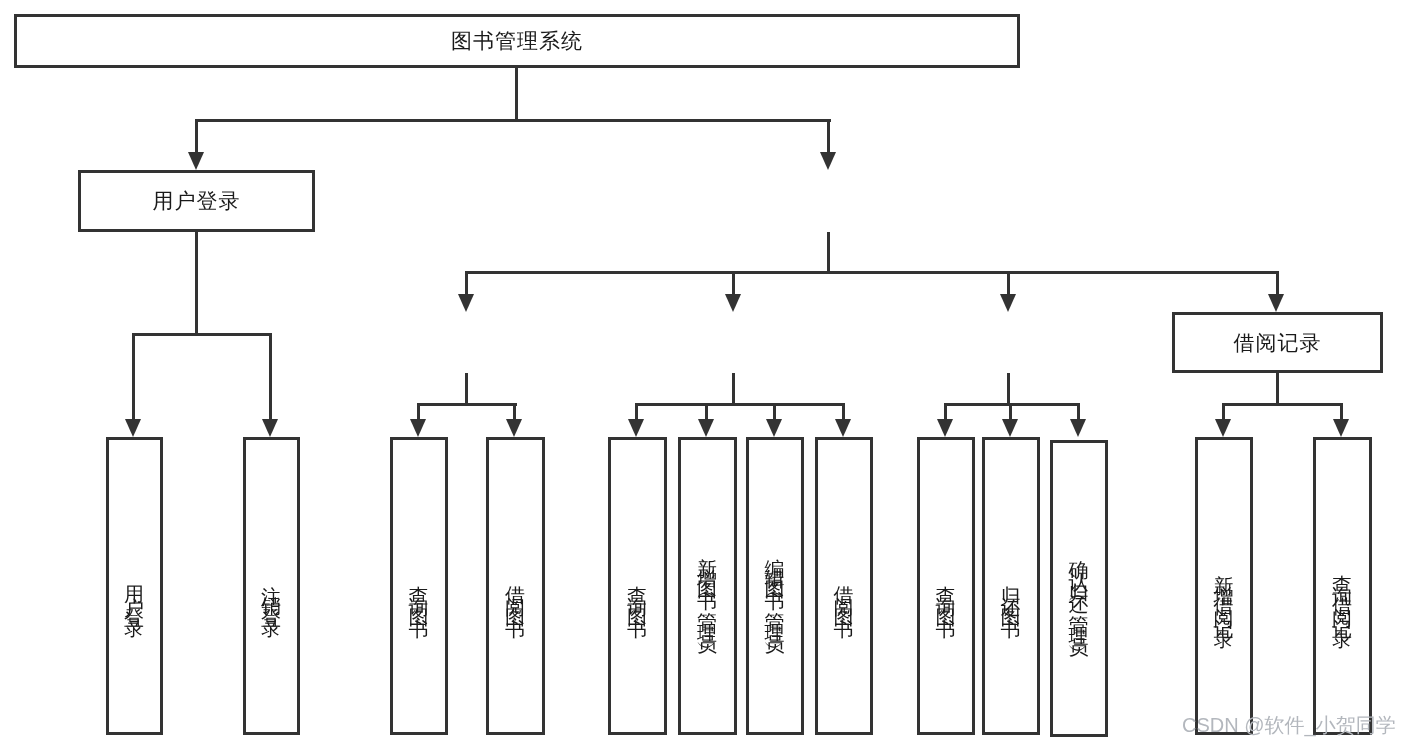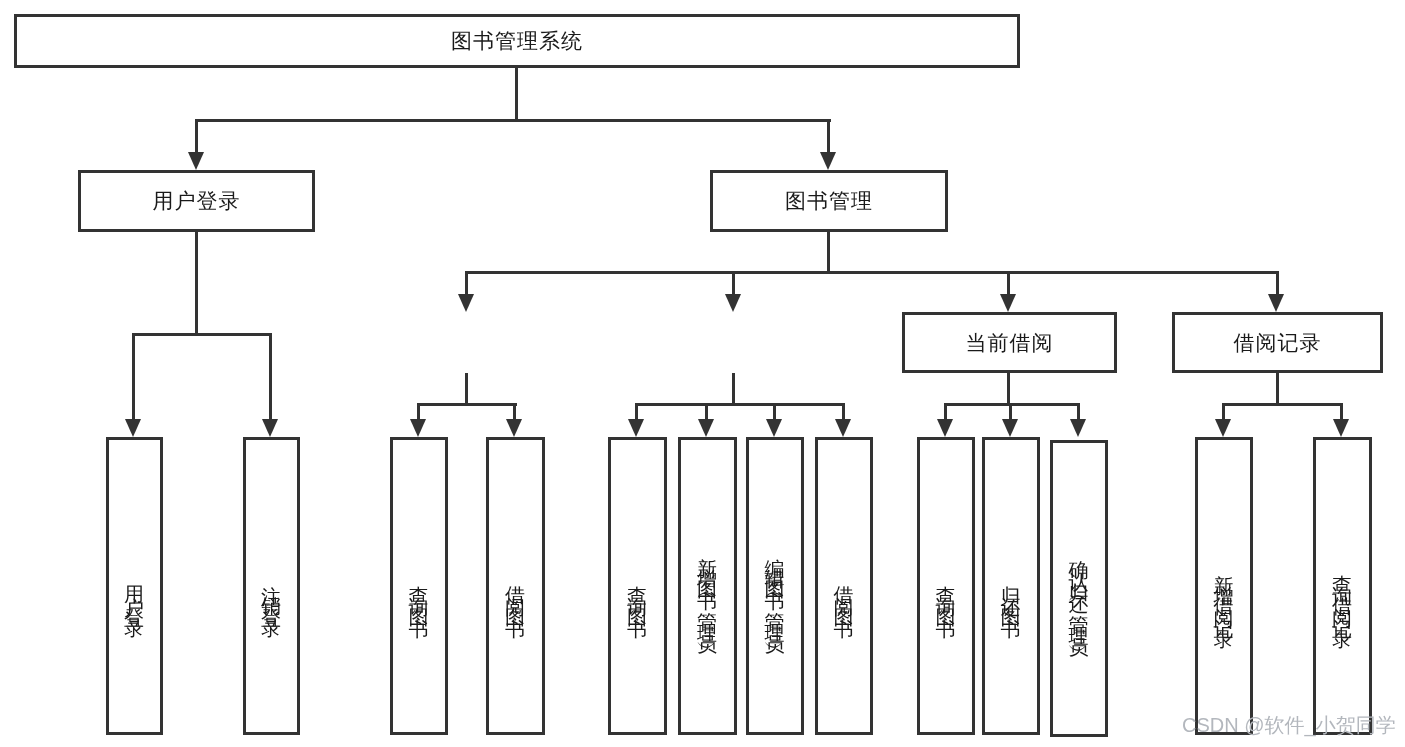--- a/index.html
+++ b/index.html
@@ -95,27 +95,21 @@
   <div class="arrow" style="left:1215px;top:419px"></div>
   <div class="arrow" style="left:1333px;top:419px"></div>
 
   <div class="box h" style="left:14px;top:14px;width:1006px;height:54px">
     <span class="lbl">图书管理系统</span>
   </div>
 
   <div class="box h" style="left:78px;top:170px;width:237px;height:62px">
     <span class="lbl">用户登录</span>
   </div>
-  <div class="box h" style="left:710px;top:170px;width:238px;height:62px">
-    <span class="lbl">图书管理</span>
-  </div>
 
-  <div class="box h" style="left:902px;top:312px;width:215px;height:61px">
-    <span class="lbl">当前借阅</span>
-  </div>
   <div class="box h" style="left:1172px;top:312px;width:211px;height:61px">
     <span class="lbl">借阅记录</span>
   </div>
 
   <div class="box v" style="left:106px;top:437px;width:57px;height:298px">
     <span class="lbl">用户登录</span>
   </div>
   <div class="box v" style="left:243px;top:437px;width:57px;height:298px">
     <span class="lbl">注销登录</span>
   </div>

